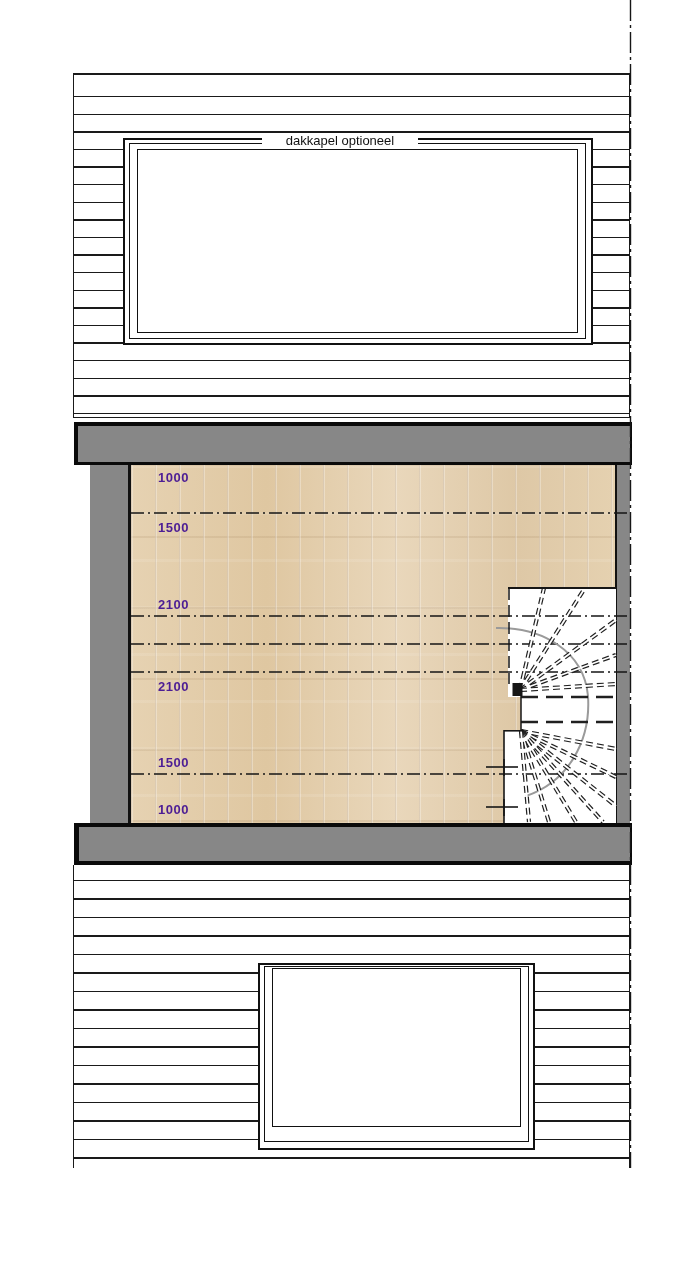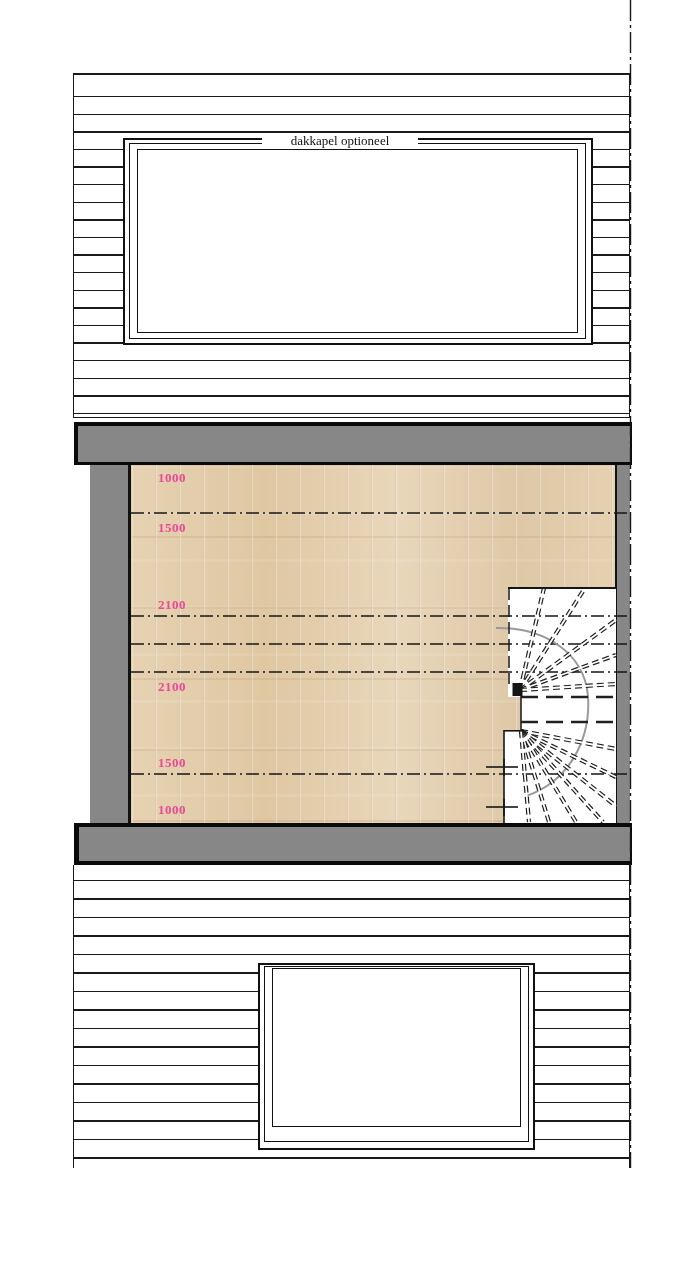--- a/index.html
+++ b/index.html
@@ -1,18 +1,18 @@
 <!DOCTYPE html>
 <html><head>
 <meta charset="utf-8">
 <style>
   html,body{margin:0;padding:0;background:#ffffff;}
   #canvas{
     position:relative;width:694px;height:1168px;background:#ffffff;overflow:hidden;
-    font-family:Liberation Serif, serif;
+    font-family:Liberation Sans, sans-serif;
   }
   .abs{position:absolute;box-sizing:border-box;}
   
   .roof{border:1.5px solid #1a1a1a;background:#ffffff;}
   .hatch{position:absolute;left:0;right:0;}
   .hatch-top{background:repeating-linear-gradient(180deg,#1a1a1a 0 1.4px,rgba(0,0,0,0) 1.4px 17.6px);}
   .hatch-bot{background:repeating-linear-gradient(180deg,#1a1a1a 0 1.4px,rgba(0,0,0,0) 1.4px 18.5px);}
   
   .frame{background:#ffffff;border:2px solid #111111;}
   .frame-thin{border:1.5px solid #111111;background:transparent;}
@@ -24,21 +24,21 @@
     background-color:#e2ccaa;
     background-image:
       repeating-linear-gradient(90deg, rgba(255,255,255,0.30) 0 2px, rgba(0,0,0,0) 2px 24px),
       repeating-linear-gradient(90deg, rgba(139,105,70,0.28) 0 1px, rgba(0,0,0,0) 1px 24px),
       repeating-linear-gradient(180deg, rgba(150,118,80,0.14) 0 1.5px, rgba(0,0,0,0) 1.5px 71px),
       repeating-linear-gradient(180deg, rgba(255,255,255,0.10) 0 3px, rgba(0,0,0,0) 3px 47px),
       linear-gradient(90deg,#e6d2b2 0%,#dfc7a1 28%,#e9d7bb 55%,#dec8a6 80%,#e5d1b0 100%);
     border-left:3px solid #111111;border-right:2px solid #111111;
   }
   .dimlabel{
-    position:absolute;left:158px;font-size:13px;font-weight:700;color:#ec4899;
+    position:absolute;left:158px;font-size:13px;font-weight:700;color:#4c1d95;
     letter-spacing:0.5px;line-height:14px;white-space:nowrap;
   }
   .dormerlabel{
     position:absolute;left:262px;top:133px;width:156px;text-align:center;
     font-size:13px;color:#111111;background:#ffffff;line-height:15px;z-index:6;
   }
   #overlay{position:absolute;left:0;top:0;z-index:10;pointer-events:none;}
   .cdot{stroke:#161616;stroke-width:1.6;stroke-dasharray:13 4 2 4;}
   .cline{stroke:#161616;stroke-width:1.4;stroke-dasharray:21 4 3 4;}
   .edge{stroke:#161616;fill:none;}

